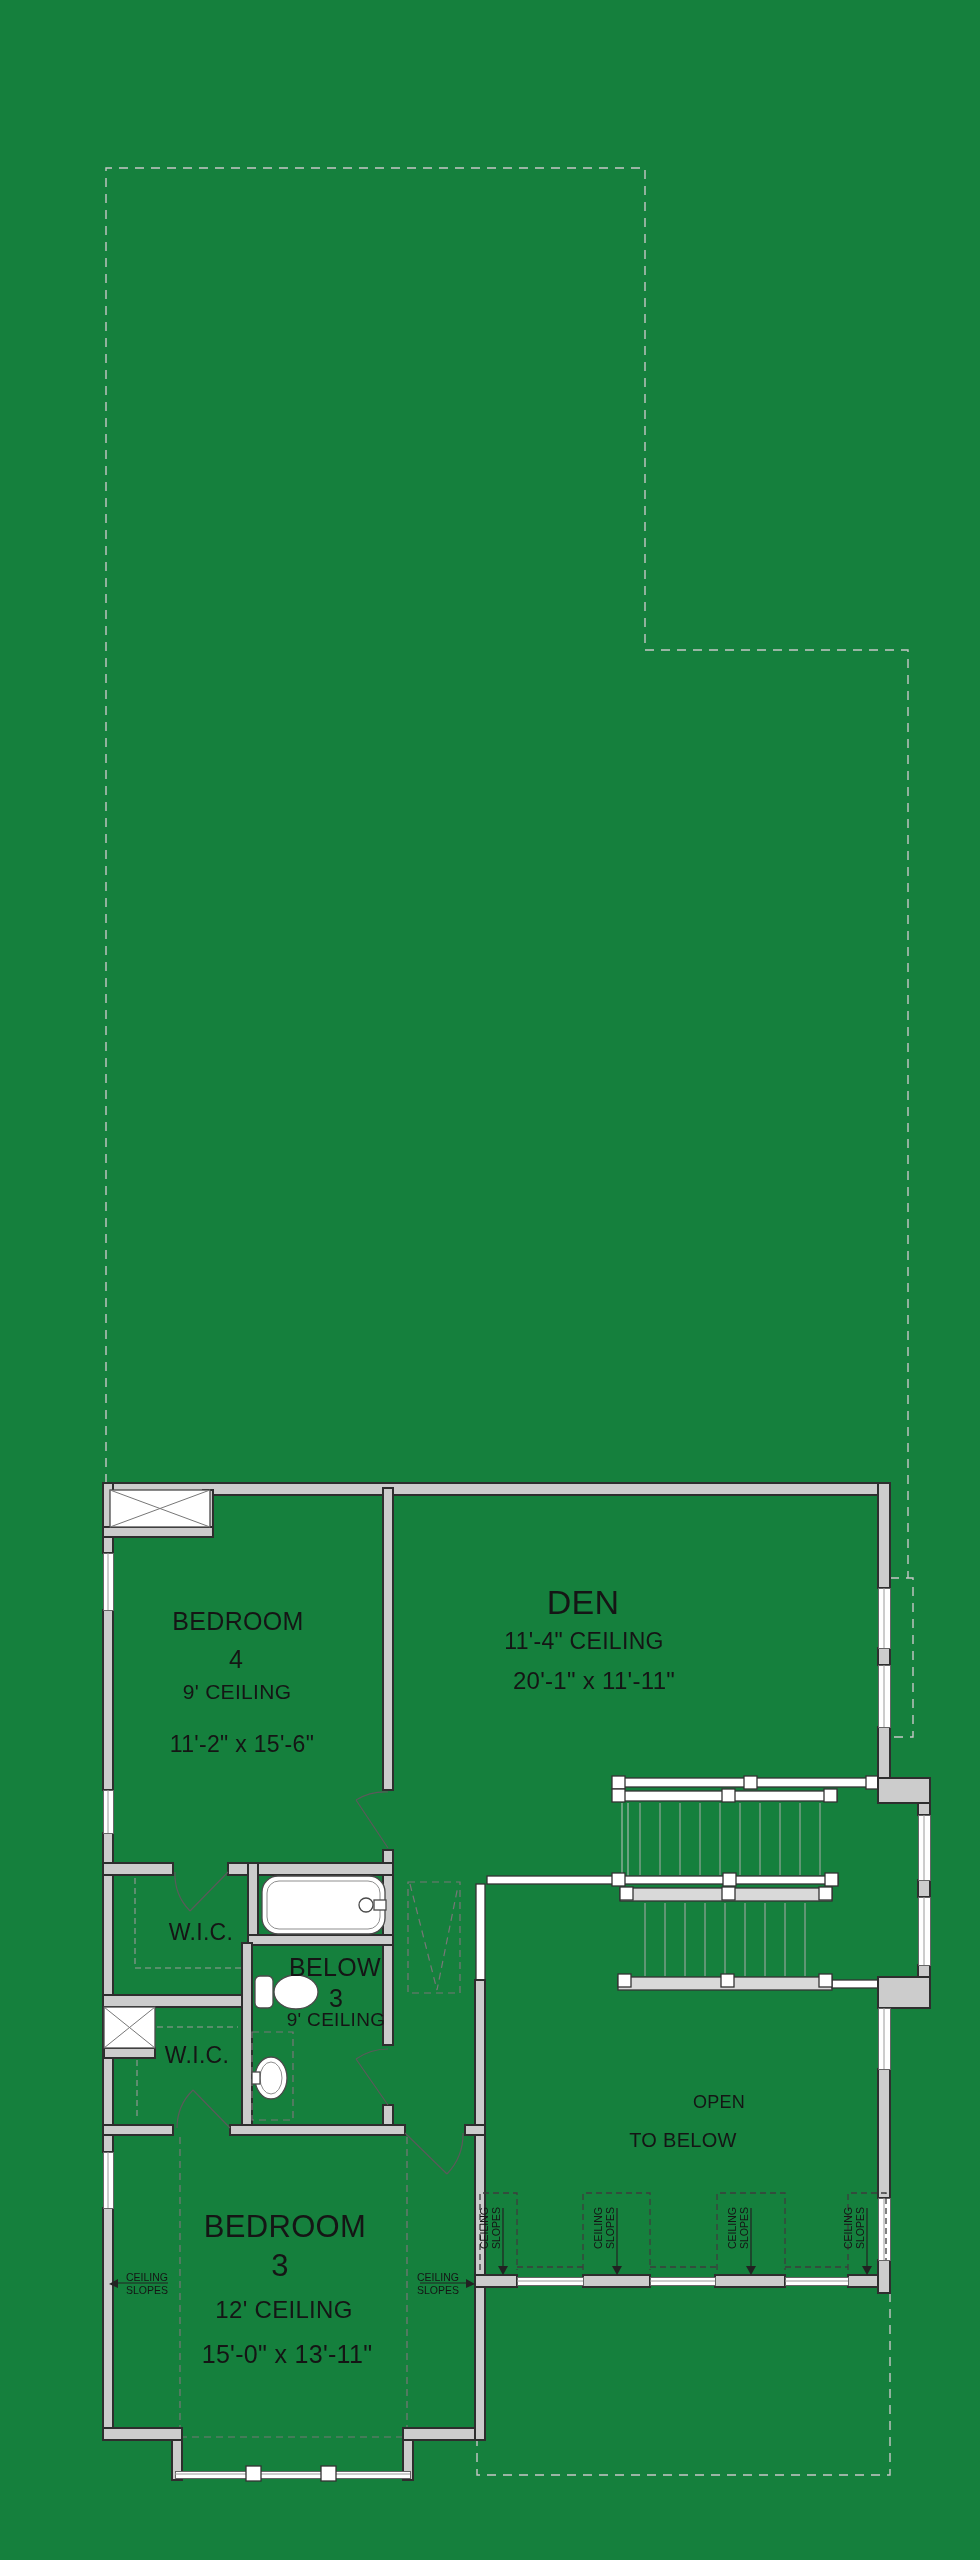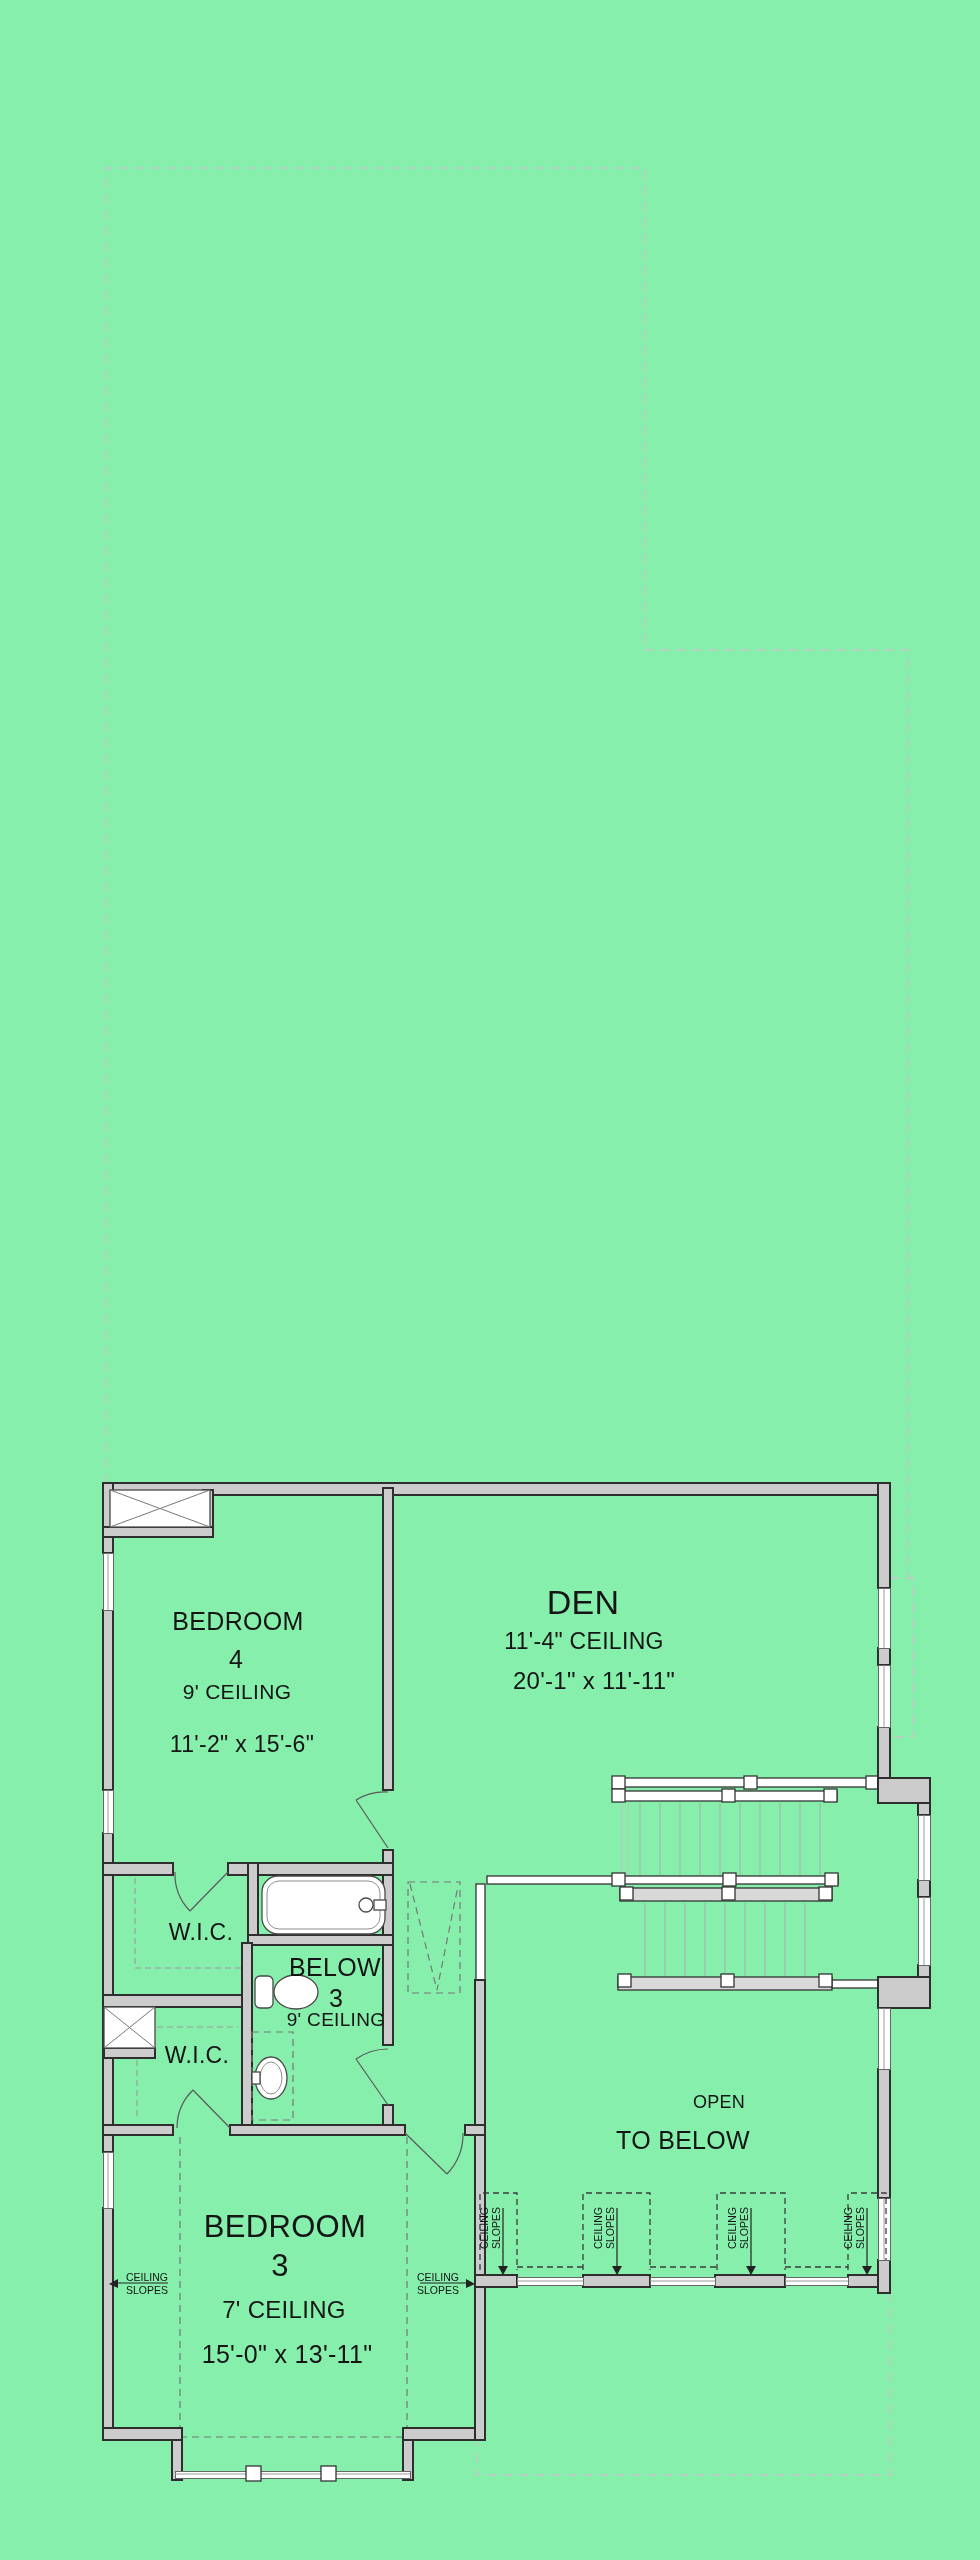--- a/index.html
+++ b/index.html
@@ -4,21 +4,21 @@
 <style>
   :root{
     --wall-fill:#cccccc;
     --wall-stroke:#2e2e2e;
     --dash-color:#c6c6c6;
     --interior-dash:#777777;
     --text-color:#151515;
     --fixture-stroke:#4a4a4a;
   }
   html,body{margin:0;padding:0;background:#fff;}
-  .plan{position:relative;width:980px;height:2560px;background:#86efac;
+  .plan{position:relative;width:980px;height:2560px;background:#15803d;
         font-family:"Liberation Sans",sans-serif;overflow:hidden;}
   .plan svg{position:absolute;left:0;top:0;}
   .w{fill:var(--wall-fill);stroke:var(--wall-stroke);stroke-width:1.5;shape-rendering:crispEdges;}
   .winr{fill:#ffffff;stroke:#666;stroke-width:1;shape-rendering:crispEdges;}
   .winl{stroke:#9a9a9a;stroke-width:1;}
   .lot{fill:none;stroke:var(--dash-color);stroke-width:1.4;stroke-dasharray:9 7;}
   .idash{fill:none;stroke:var(--interior-dash);stroke-width:1.2;stroke-dasharray:7 5;}
   .rod{fill:none;stroke:#999;stroke-width:1.1;stroke-dasharray:6 4;}
   .dorm{fill:none;stroke:#3d3d3d;stroke-width:1.3;stroke-dasharray:6 4;}
   .door{fill:none;stroke:#5a5a5a;stroke-width:1.2;}
@@ -258,25 +258,25 @@
 
   <div class="lbl" style="left:201px;top:1932px;font-size:23px">W.I.C.</div>
   <div class="lbl" style="left:197px;top:2055px;font-size:23px">W.I.C.</div>
 
   <div class="lbl" style="left:335px;top:1967px;font-size:25px">BELOW</div>
   <div class="lbl" style="left:336px;top:1998px;font-size:25px">3</div>
   <div class="lbl" style="left:336px;top:2020px;font-size:19px">9' CEILING</div>
 
   <div class="lbl" style="left:285px;top:2227px;font-size:31px">BEDROOM</div>
   <div class="lbl" style="left:280px;top:2266px;font-size:31px">3</div>
-  <div class="lbl" style="left:284px;top:2310px;font-size:24px">7' CEILING</div>
+  <div class="lbl" style="left:284px;top:2310px;font-size:24px">12' CEILING</div>
   <div class="lbl" style="left:287px;top:2354px;font-size:25px">15'-0" x 13'-11"</div>
 
   <div class="lbl" style="left:719px;top:2102px;font-size:18px">OPEN</div>
-  <div class="lbl" style="left:683px;top:2140px;font-size:25px">TO BELOW</div>
+  <div class="lbl" style="left:683px;top:2140px;font-size:20px">TO BELOW</div>
 
   <div class="slope-lbl" style="left:147px;top:2284px">
     <div>CEILING</div>
     <div>SLOPES</div>
   </div>
   <div class="slope-lbl" style="left:438px;top:2284px">
     <div>CEILING</div>
     <div>SLOPES</div>
   </div>
 

